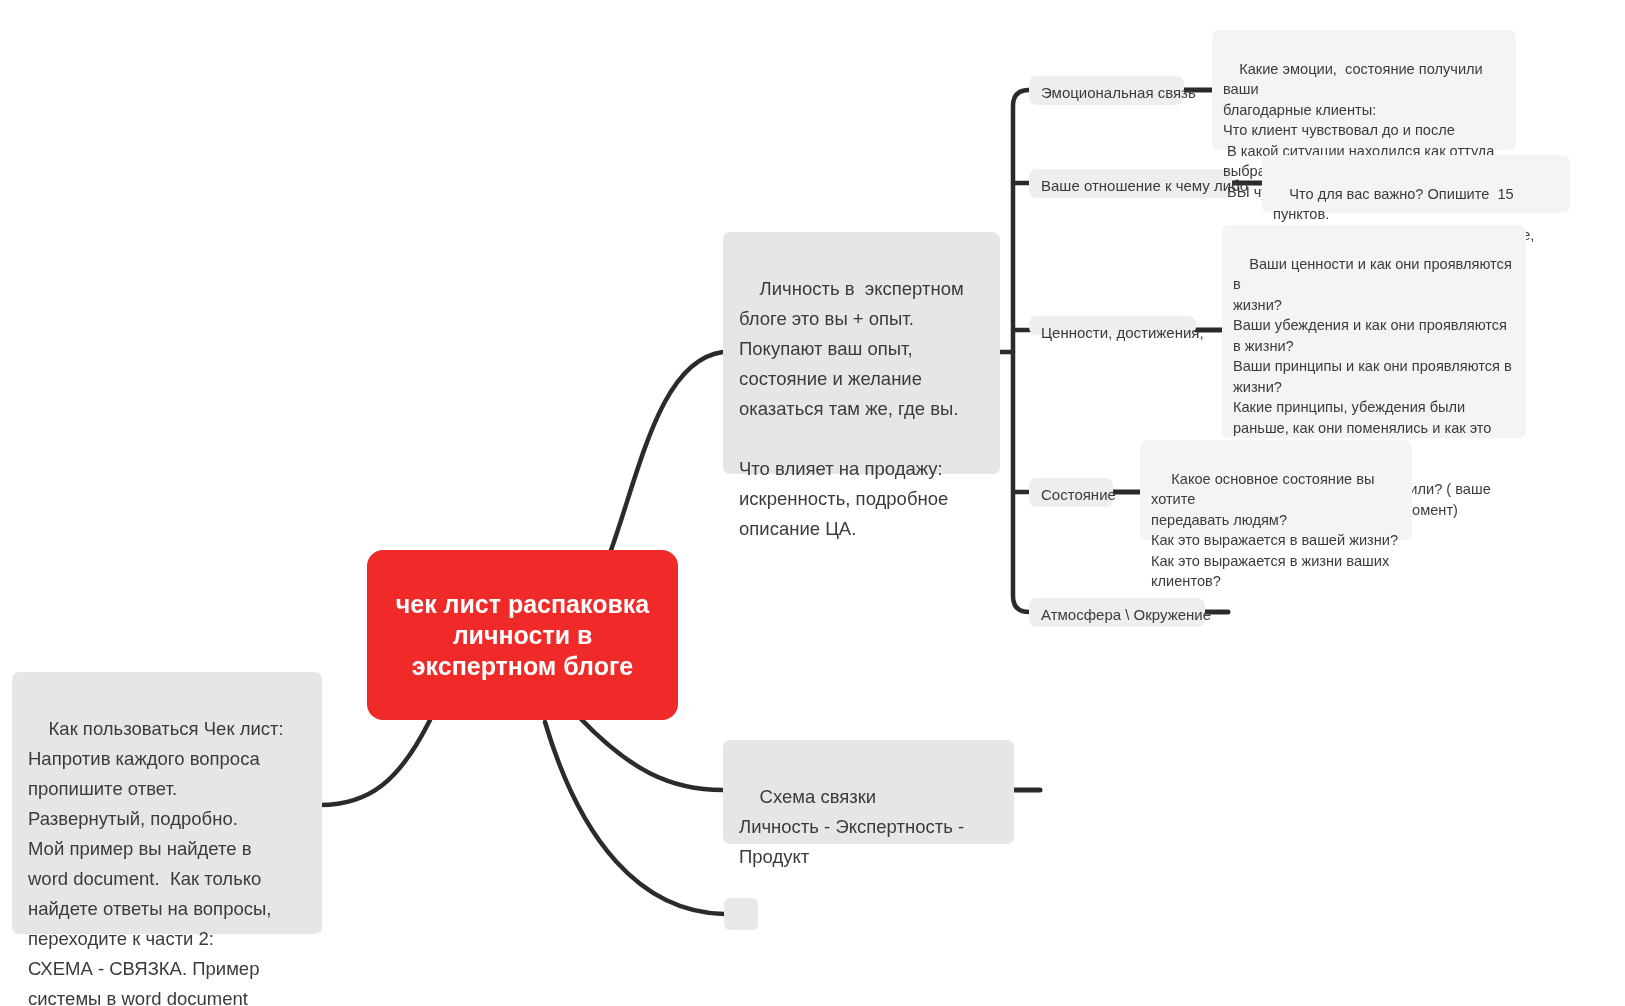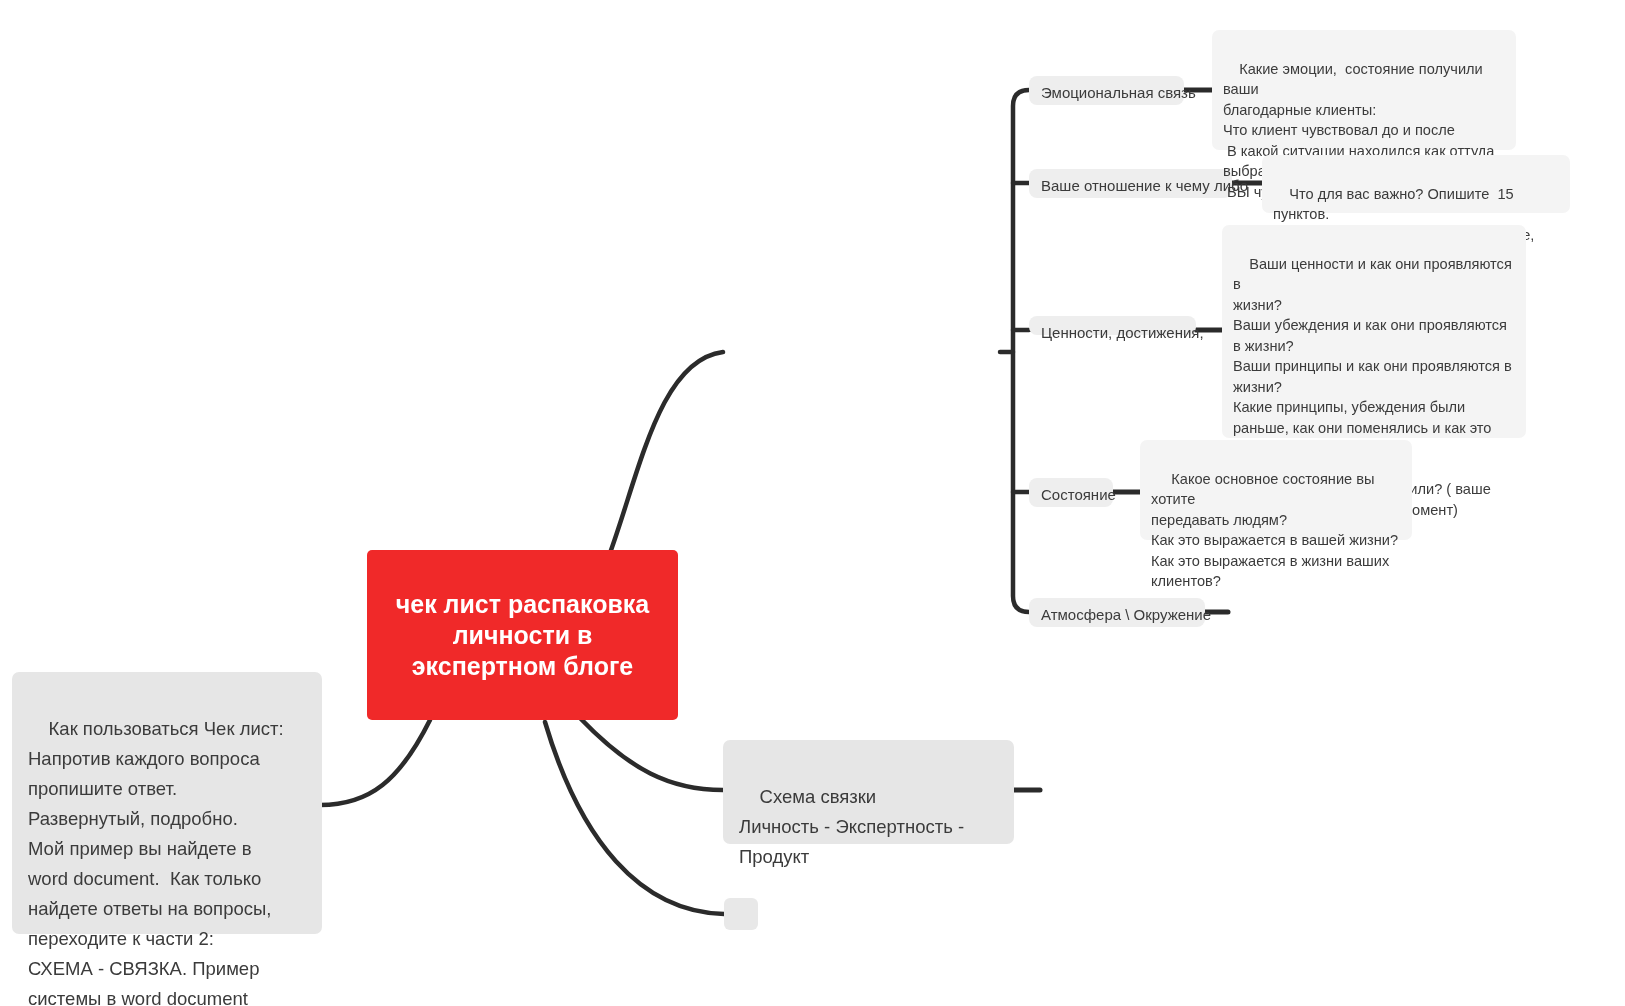--- a/index.html
+++ b/index.html
@@ -34,21 +34,21 @@
     white-space: pre-wrap;
   }
   
   .root {
     background: #f02929;
     color: #ffffff;
     font-weight: bold;
     font-size: 25px;
     line-height: 31px;
     text-align: center;
-    border-radius: 5px;
+    border-radius: 16px;
     display: flex;
     align-items: center;
     justify-content: center;
     padding: 8px 10px;
   }
   
   .primary {
     font-size: 18.5px;
     line-height: 30px;
     padding: 12px 16px;
@@ -118,20 +118,31 @@
 пропишите ответ.
 Развернутый, подробно.
 Мой пример вы найдете в
 word document.  Как только
 найдете ответы на вопросы,
 переходите к части 2:
 СХЕМА - СВЯЗКА. Пример
 системы в word document</span>
   </div>
 
+  <div class="node primary" style="left:723px; top:232px; width:277px; height:242px;">
+    <span>Личность в  экспертном
+блоге это вы + опыт.
+Покупают ваш опыт,
+состояние и желание
+оказаться там же, где вы.
+
+Что влияет на продажу:
+искренность, подробное
+описание ЦА.</span>
+  </div>
 
   <div class="node primary" style="left:723px; top:740px; width:291px; height:104px;">
     <span>Схема связки
 Личность - Экспертность -
 Продукт</span>
   </div>
 
 
   <div class="node blank-node" style="left:724px; top:898px; width:34px; height:32px;">
     <span></span>

